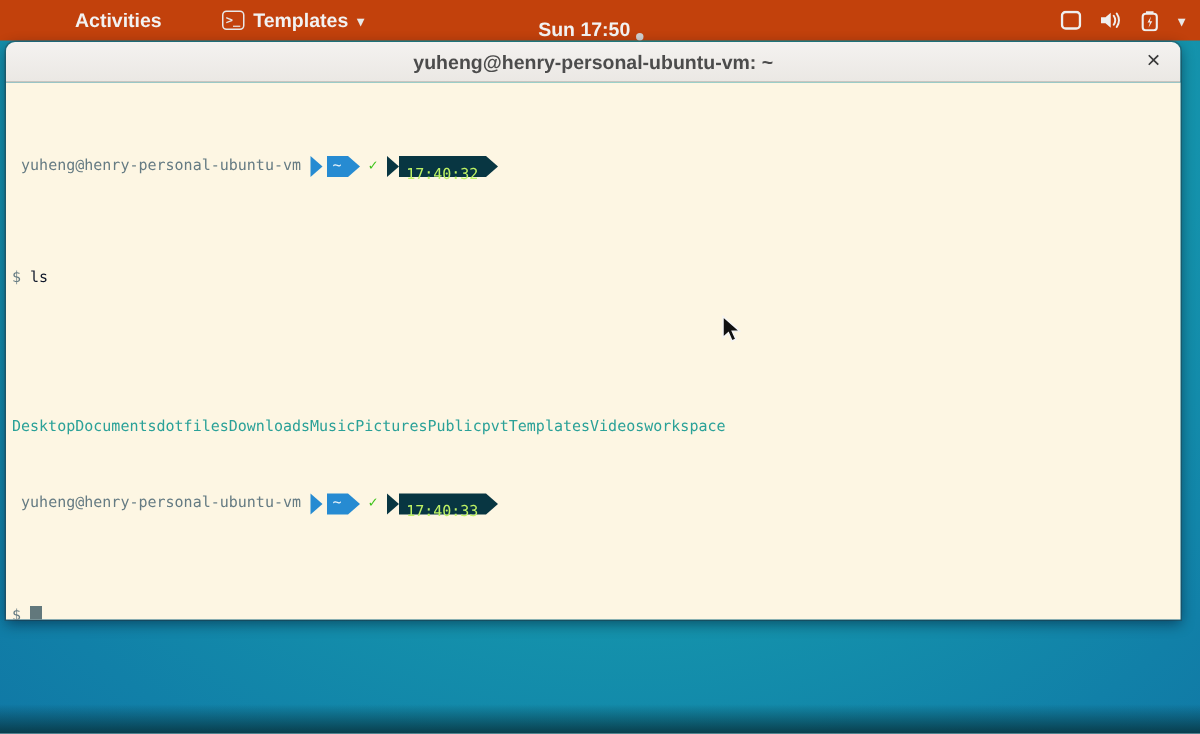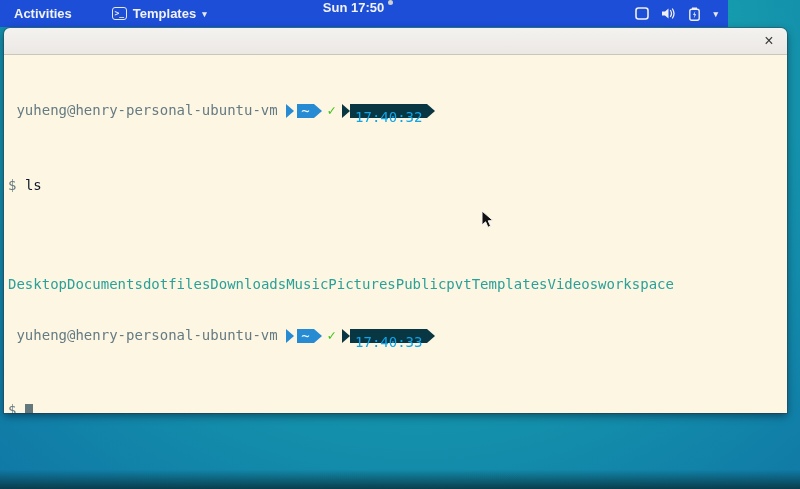--- a/index.html
+++ b/index.html
@@ -7,36 +7,36 @@
   body {
     font-family:"Liberation Sans", sans-serif;
     position:relative;
     background:
       linear-gradient(to bottom, rgba(0,0,0,0) 96%, rgba(7,50,60,.85) 100%),
       radial-gradient(ellipse 90% 140% at 52% 10%, #1ab2b4 0%, #169dae 40%, #1180a8 75%, #0f6fa2 100%);
   }
 
   
   .topbar {
-    position:absolute; left:0; top:0; width:728px; height:27px;
-    background:#1d4ed8; color:#f2f2f2;
+    position:absolute; left:0; top:0; width:800px; height:27px;
+    background:#c2410c; color:#f2f2f2;
     display:flex; align-items:center;
-    font-size:13px; font-weight:bold;
+    font-size:13px; font-weight:bold;padding-left:36px;
   }
   .activities { margin-left:14px; cursor:pointer; }
   .appmenu { display:flex; align-items:center; margin-left:40px; gap:6px; cursor:pointer; }
   .term-glyph {
     width:15px; height:13px; border:1px solid #e8e8e8; border-radius:3px;
     font-family:"DejaVu Sans Mono", monospace; font-size:8px; font-weight:bold;
     line-height:11px; text-align:center; color:#e8e8e8;
   }
   .caret { font-size:9px; color:#e8e8e8; }
   .clock-wrap {
     position:absolute; left:0; right:12px; top:0; height:27px;
-    display:flex; align-items:flex-start; justify-content:center; gap:4px;
+    display:flex; align-items:flex-end; justify-content:center; gap:4px;
     pointer-events:none;
   }
   .clock { pointer-events:auto; cursor:pointer; }
   .notif-dot { width:5px; height:5px; border-radius:50%; background:#cfcfcf; }
   .status { position:absolute; right:10px; top:0; height:27px; display:flex; align-items:center; gap:12px; }
   .status svg { display:block; }
 
   
   .window {
     position:absolute; left:4px; top:28px; width:783px; height:385px;
@@ -54,33 +54,33 @@
     font-size:13px; font-weight:bold; color:#4c4c4c;
   }
   .close-btn {
     position:absolute; right:8px; top:3px; width:20px; height:20px;
     font-size:16px; line-height:19px; text-align:center; color:#3a3a3a;
     cursor:pointer; font-weight:normal;
   }
   .term-body {
     flex:1; background:#fdf6e3; overflow:hidden;
     font-family:"DejaVu Sans Mono", monospace;
-    font-size:14px; line-height:15px; color:#657b83;
+    font-size:10px; line-height:15px; color:#657b83;
     padding:3px 0 0 4px;
     white-space:pre;
   }
   .tline { height:15px; display:flex; align-items:center; white-space:pre; }
 
   
   .userhost { color:#657b83; }
   .pl-tri { width:0; height:0; border-top:7px solid transparent; border-bottom:7px solid transparent; }
   .pl-tri.blue  { border-left:8px solid #268bd2; }
   .pl-tri.dark  { border-left:8px solid #083642; }
   .seg-blue { background:#268bd2; color:#eaf4fb; padding:0 4px; height:14px; line-height:14px; }
-  .seg-dark { background:#083642; color:#0ea5e9; padding:6px 5px; height:14px; line-height:14px;text-align:center; }
+  .seg-dark { background:#083642; color:#bef264; padding:6px 5px; height:14px; line-height:14px;text-align:center; }
   .gap2 { width:3px; } .gap6 { width:6px; }
   .check { color:#3fc41c; font-weight:bold; }
   .dollar { color:#657b83; }
   .cmd { color:#0f172a; }
   .ls-item { color:#2aa198;margin-top:48px; }
   .cursor-block { display:inline-block; width:8px; height:13px; background:#62787c; vertical-align:middle; }
 
   
   .pointer { position:absolute; left:481px; top:210px; width:13px; height:19px; pointer-events:none; }
 </style>
@@ -116,20 +116,21 @@
           <rect x="1.8" y="2.2" width="9.4" height="11" rx="2" fill="none" stroke="#efefef" stroke-width="1.4"></rect>
           <path d="M7.3 4 L5 8 H6.6 L5.7 11.5 L8.2 7.2 H6.6 Z" fill="#efefef"></path>
         </svg>
     </span>
     <span class="caret">▾</span>
   </div>
 </div>
 
 <div class="window">
   <div class="titlebar">
+    <span>yuheng@henry-personal-ubuntu-vm: ~</span>
     <span class="close-btn">×</span>
   </div>
 
   <div class="term-body">
     
     <div class="tline"><span class="userhost"> <span>yuheng@henry-personal-ubuntu-vm</span> </span><span class="pl-tri blue"></span><span class="gap2"></span><span class="seg-blue">~</span><span class="pl-tri blue"></span><span class="gap6"></span><span class="check">✓</span><span class="gap6"></span><span class="pl-tri dark"></span><span class="seg-dark">17:40:32</span><span class="pl-tri dark"></span></div>
 
     
     <div class="tline"><span class="dollar">$</span><span> </span><span class="cmd">ls</span></div>
 

